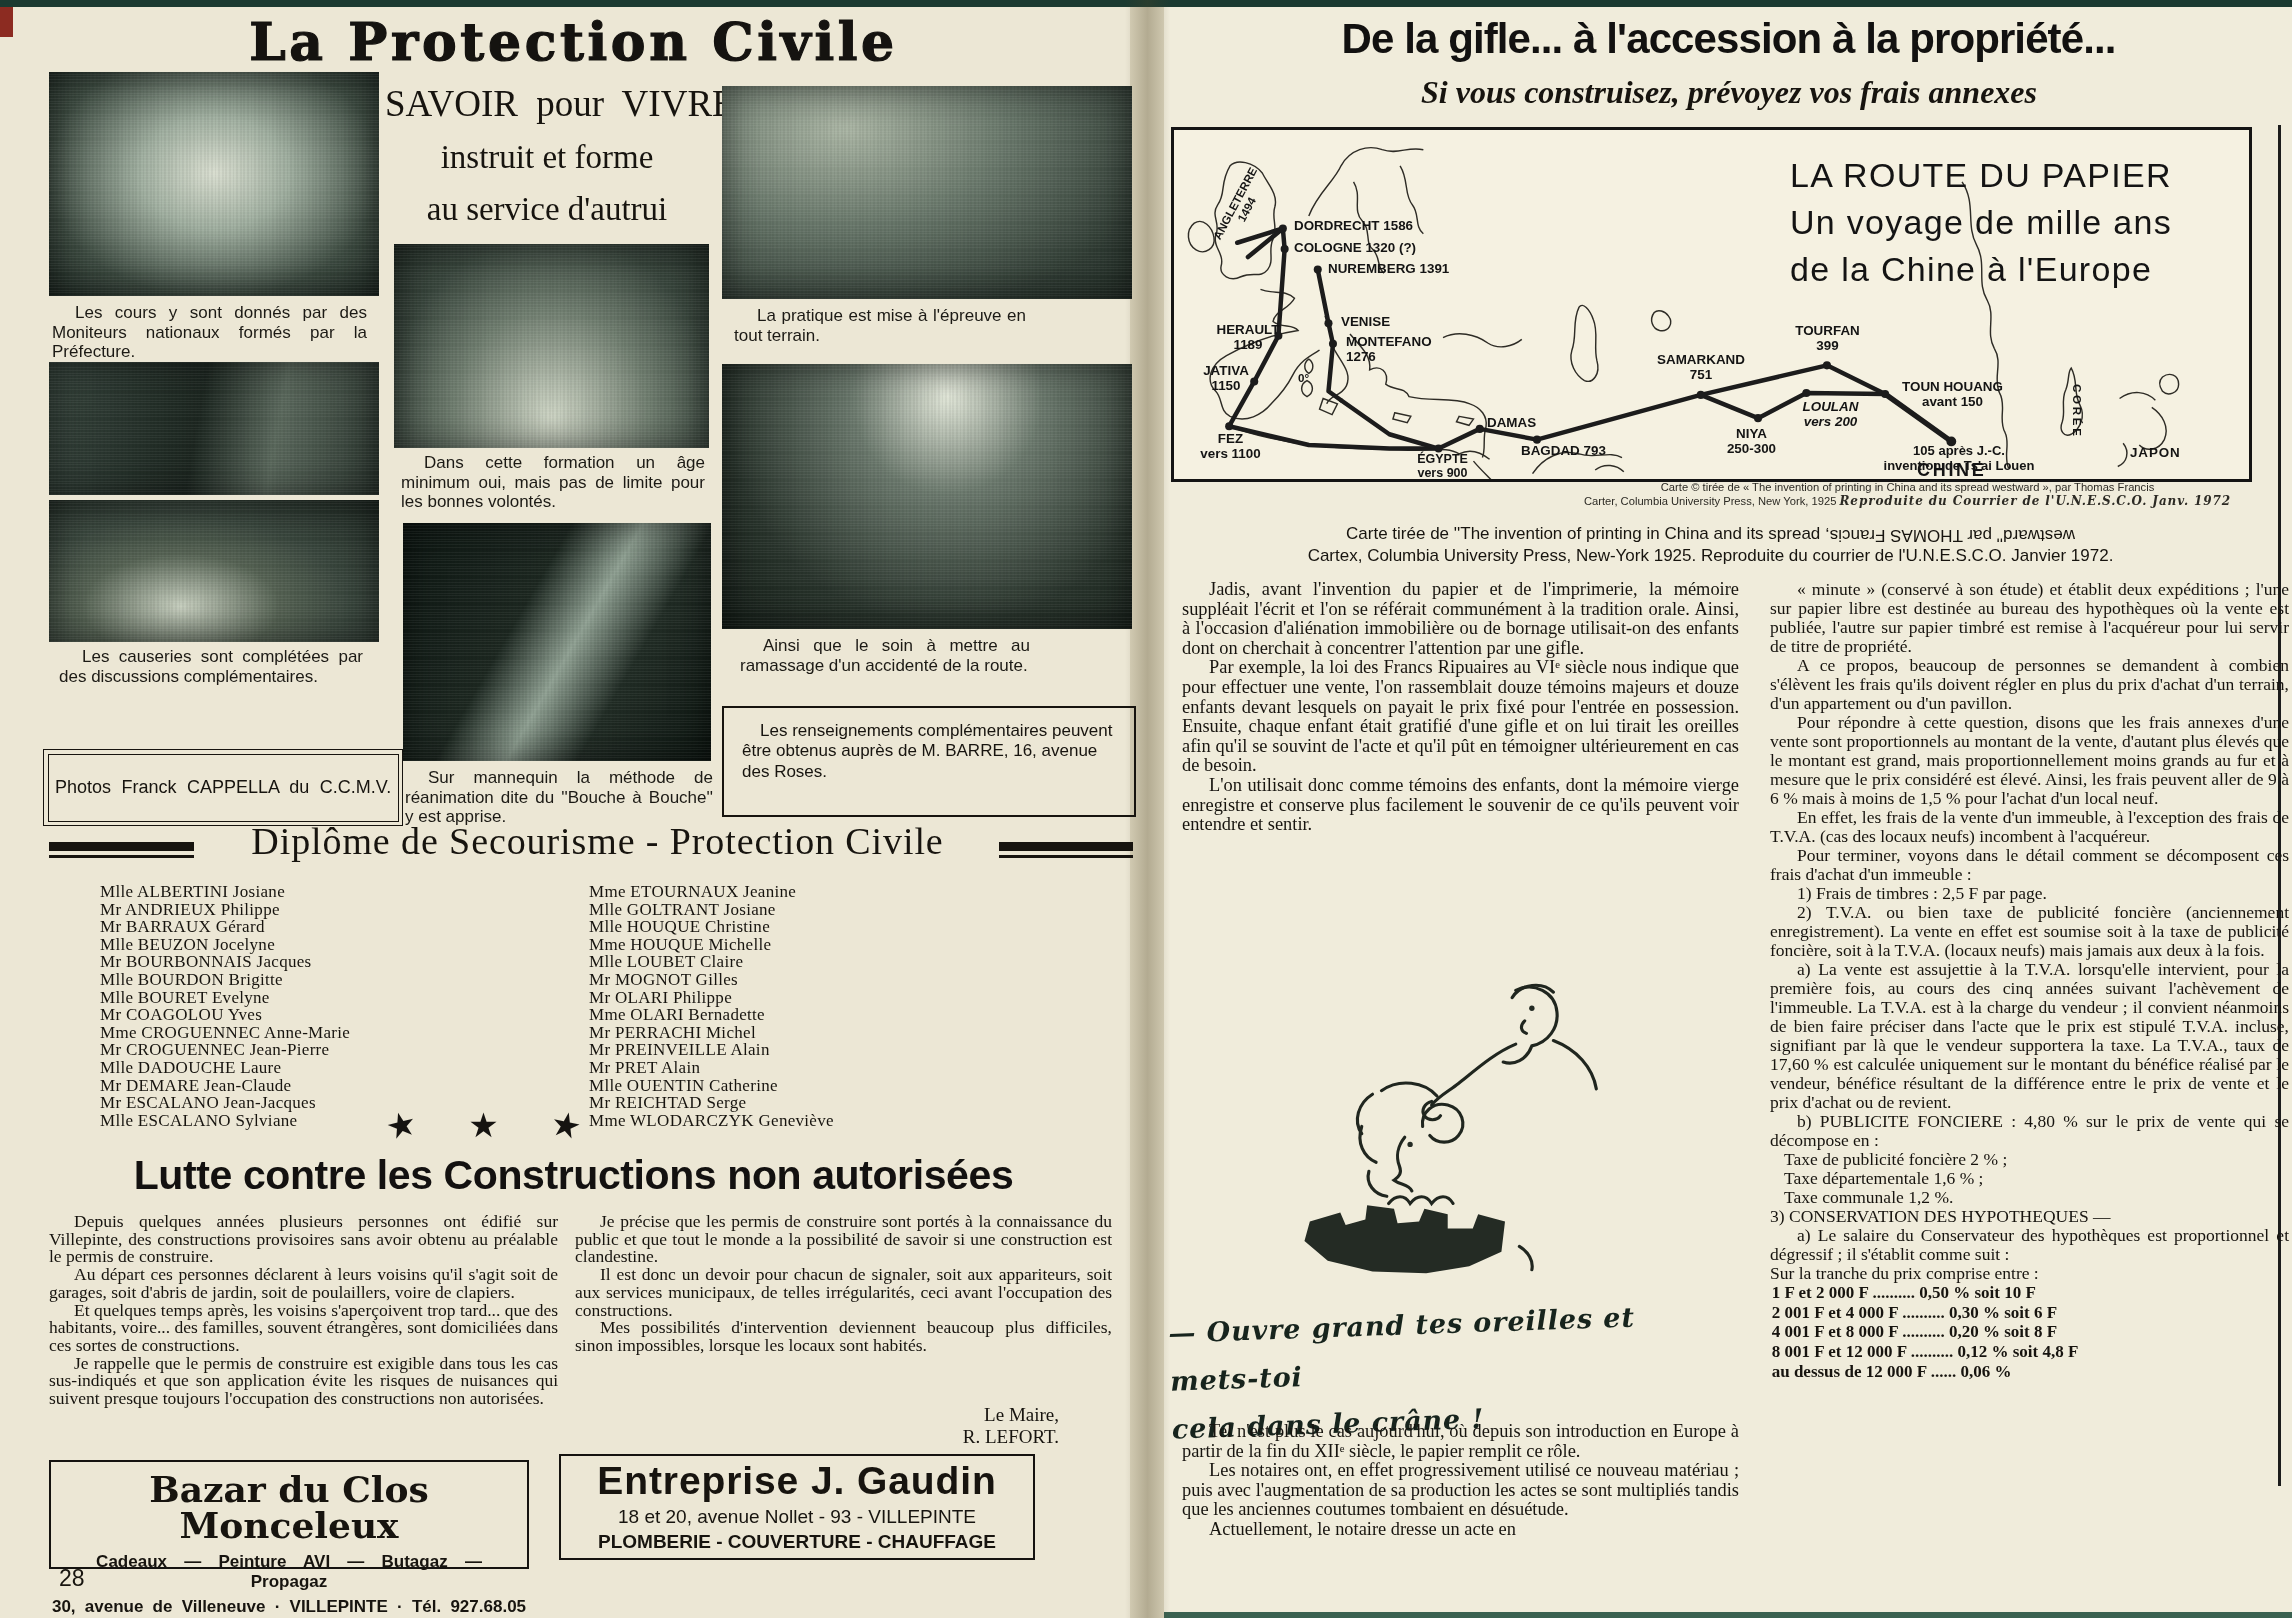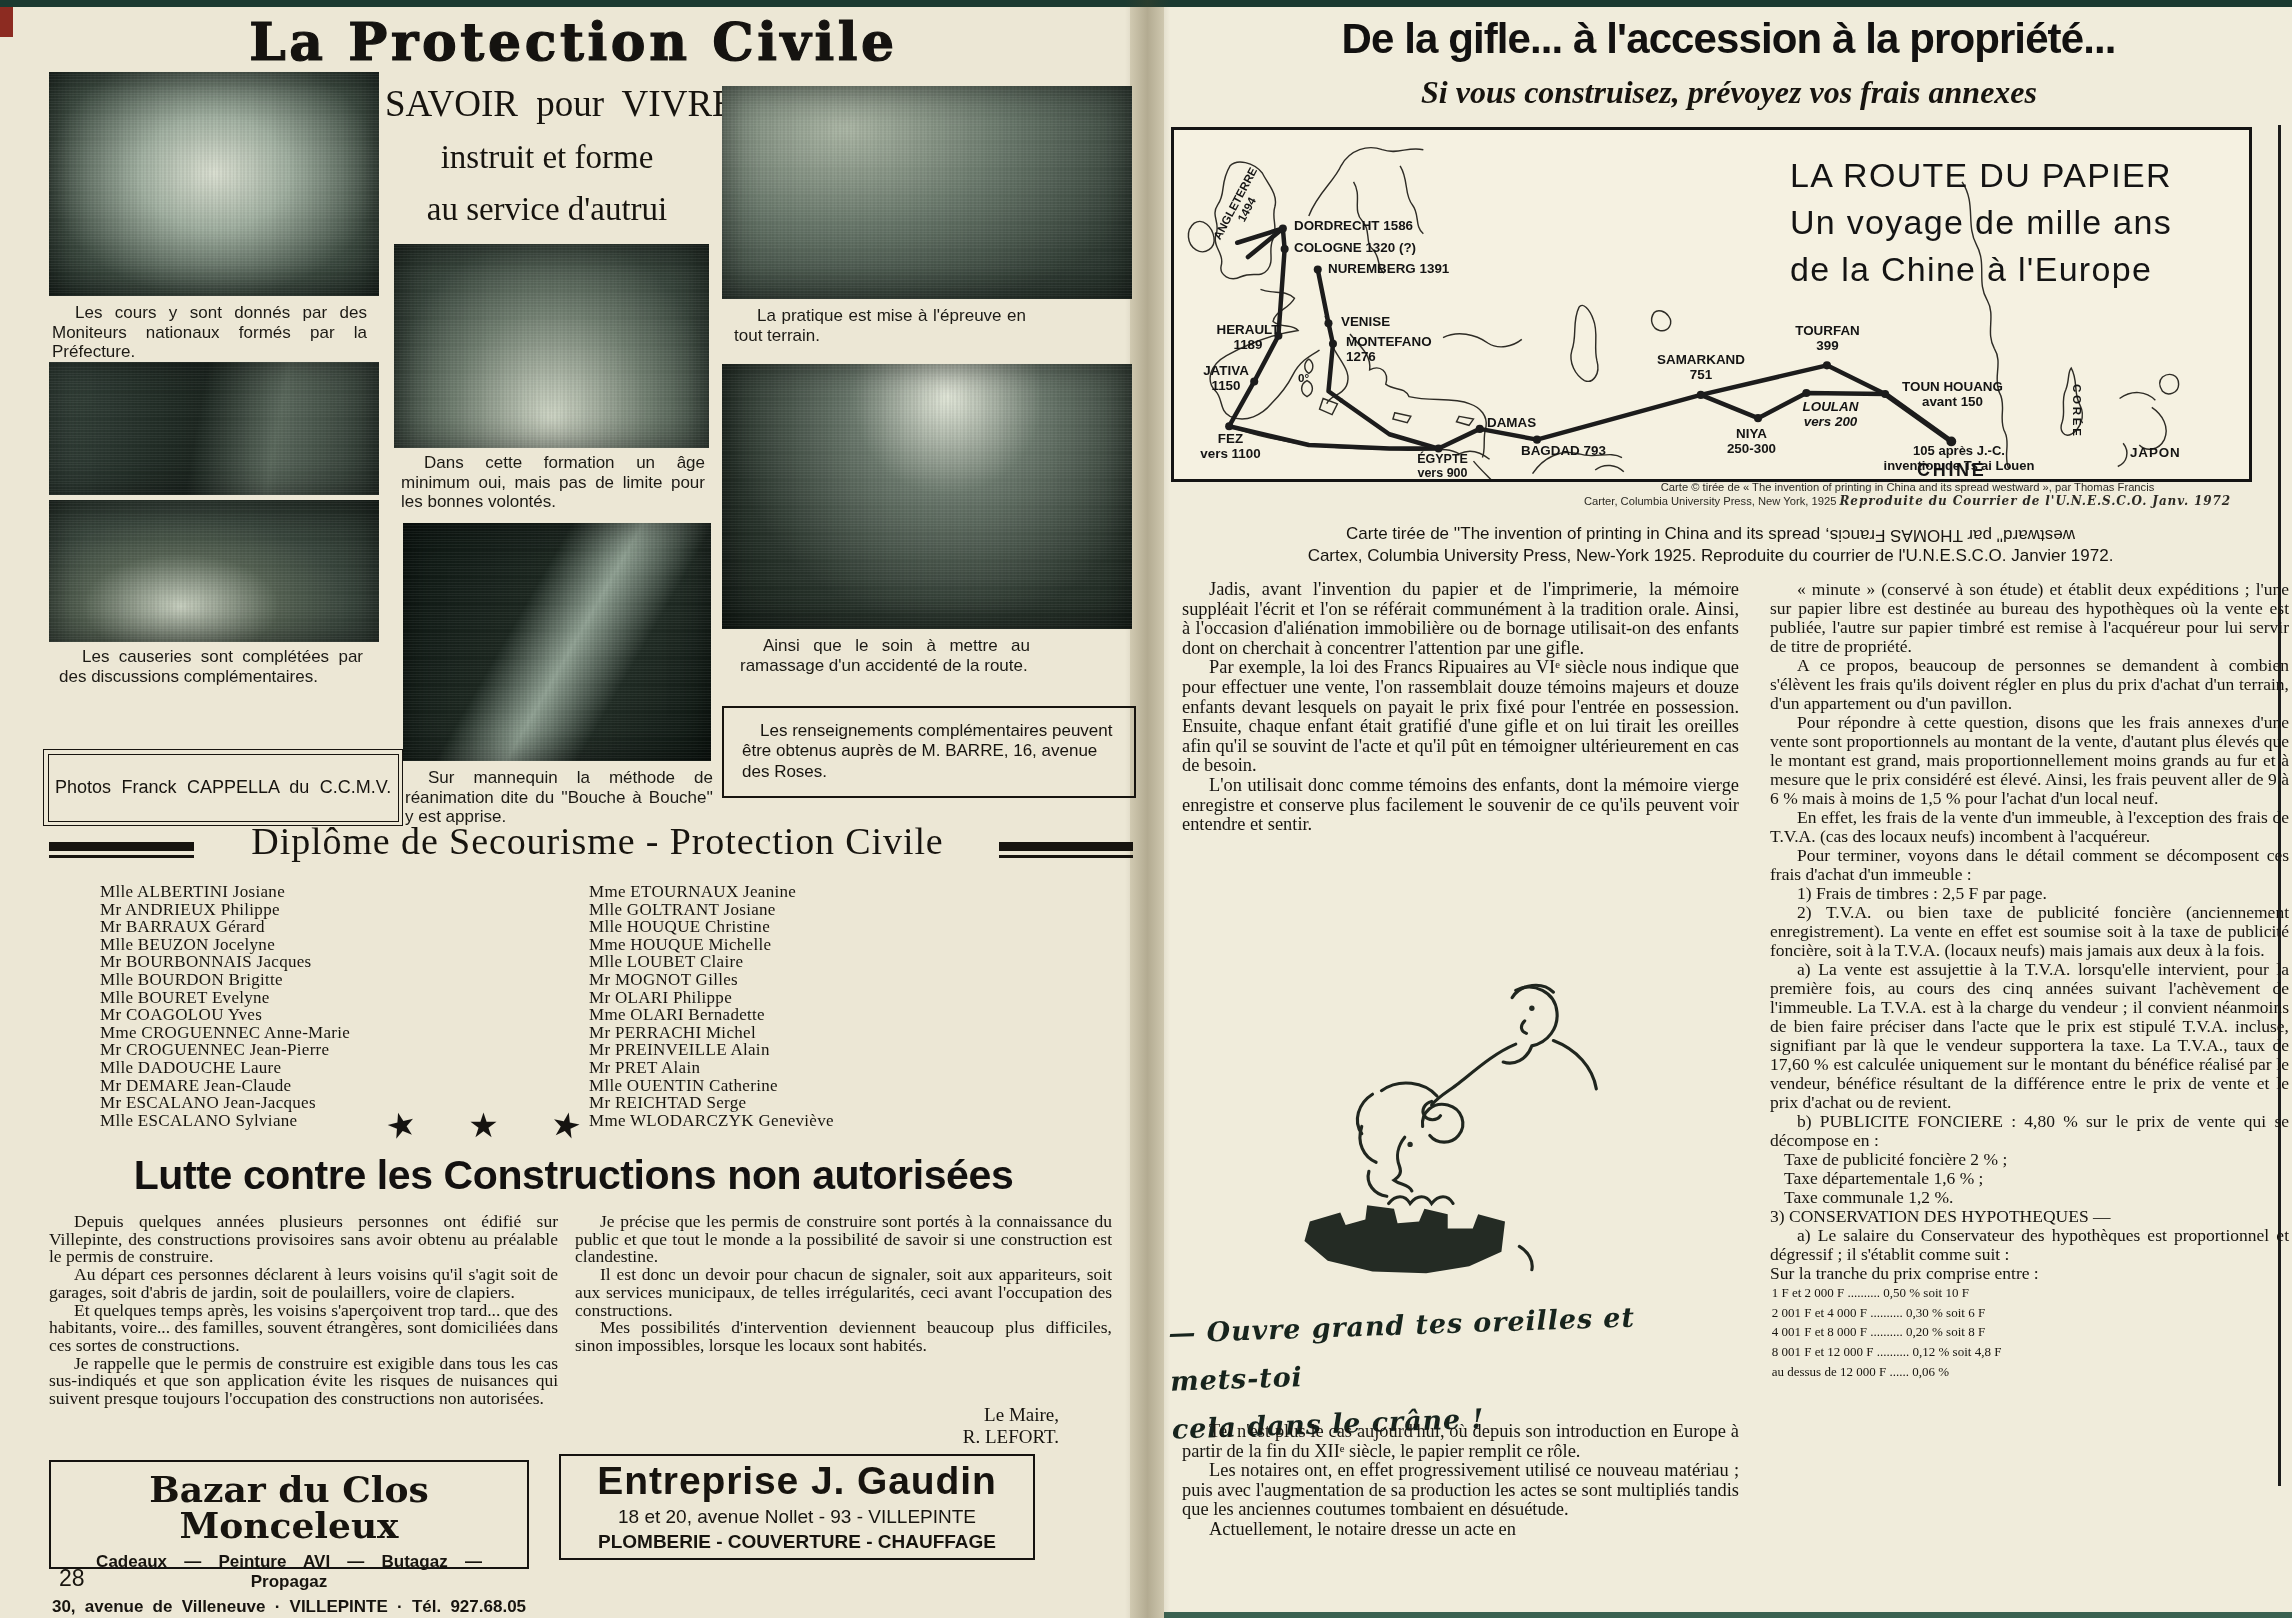--- a/index.html
+++ b/index.html
@@ -46,21 +46,21 @@
   .ph-discussions{left:49px;top:500px;width:330px;height:142px;}
   .cap-causeries{left:59px;top:647px;width:304px;}
   .ph-accident{left:722px;top:364px;width:410px;height:265px;}
   .cap-ramassage{left:740px;top:636px;width:290px;}
   .ph-mannequin{left:403px;top:523px;width:308px;height:238px;}
   .cap-mannequin{left:405px;top:768px;width:308px;}
   .box-cappella{left:43px;top:749px;width:351px;height:68px;border:1.8px solid #17140f;padding:3.6px;}
   .box-cappella .inner{border:1.8px solid #17140f;width:100%;height:100%;box-sizing:border-box;
       display:flex;align-items:center;justify-content:center;
       font:18px "Liberation Sans",sans-serif;word-spacing:5.4px;}
-  .box-renseignements{left:722px;top:706px;width:414px;height:92px;border:2.7px solid #17140f;
+  .box-renseignements{left:722px;top:706px;width:414px;height:111px;border:2.7px solid #17140f;
       box-sizing:border-box;padding:12.5px 18px;font:17px/20.6px "Liberation Sans",sans-serif;text-indent:18px;}
   .diplome-heading{left:199px;top:819px;width:797px;text-align:center;
       font:38px/1.2 "Liberation Serif",serif;letter-spacing:0.9px;}
   .rule{height:3.6px;border-top:9px solid #17140f;border-bottom:3.6px solid #17140f;}
   .rule-l{left:49px;top:842px;width:145px;}
   .rule-r{left:999px;top:842px;width:134px;}
   .laureates{font:17px/17.6px "Liberation Serif",serif;letter-spacing:0.3px;}
   .laureates div{white-space:nowrap;}
   .laur-1{left:100px;top:883px;width:448px;}
   .laur-2{left:589px;top:883px;width:484px;}
@@ -125,21 +125,21 @@
       font:17px/21.5px "Liberation Sans",sans-serif;color:#17140f;}
   .flip{display:inline-block;transform:rotate(180deg) translateY(-1.8px);}
   .art p{font-size:18.4px;line-height:19.6px;text-align:justify;text-indent:27px;margin:0;
          font-family:"Liberation Serif","DejaVu Serif",serif;padding-left:18px;}
   .art-c1a{left:1164px;top:580px;width:575px;}
   .art-c1b{left:1164px;top:1422px;width:575px;}
   .art-c2{left:1752px;top:580px;width:537px;}
   .art-c2 p{font-size:17.5px;line-height:19px;}
   .art-c2 .plain{text-indent:0;}
   .taxes div{font-size:17.5px;line-height:19px;padding-left:32px;}
-  .tranches div{font-size:13px;line-height:19.7px;padding-left:19.7px;white-space:nowrap;}
+  .tranches div{font-size:17px;line-height:19.7px;padding-left:19.7px;white-space:nowrap;font-weight:bold;}
   .tranche-intro{text-indent:0 !important;padding-left:19.7px;}
   .cartoon{left:1247px;top:951px;width:405px;height:342px;}
   .hand-caption{left:1170px;top:1300px;width:555px;
       font:italic 700 27px/48px "DejaVu Serif",serif;letter-spacing:0.9px;
       white-space:pre-line;transform:rotate(-2deg);color:#17241d;}
 </style>
 </head>
 <body>
 
 <div id="page">

